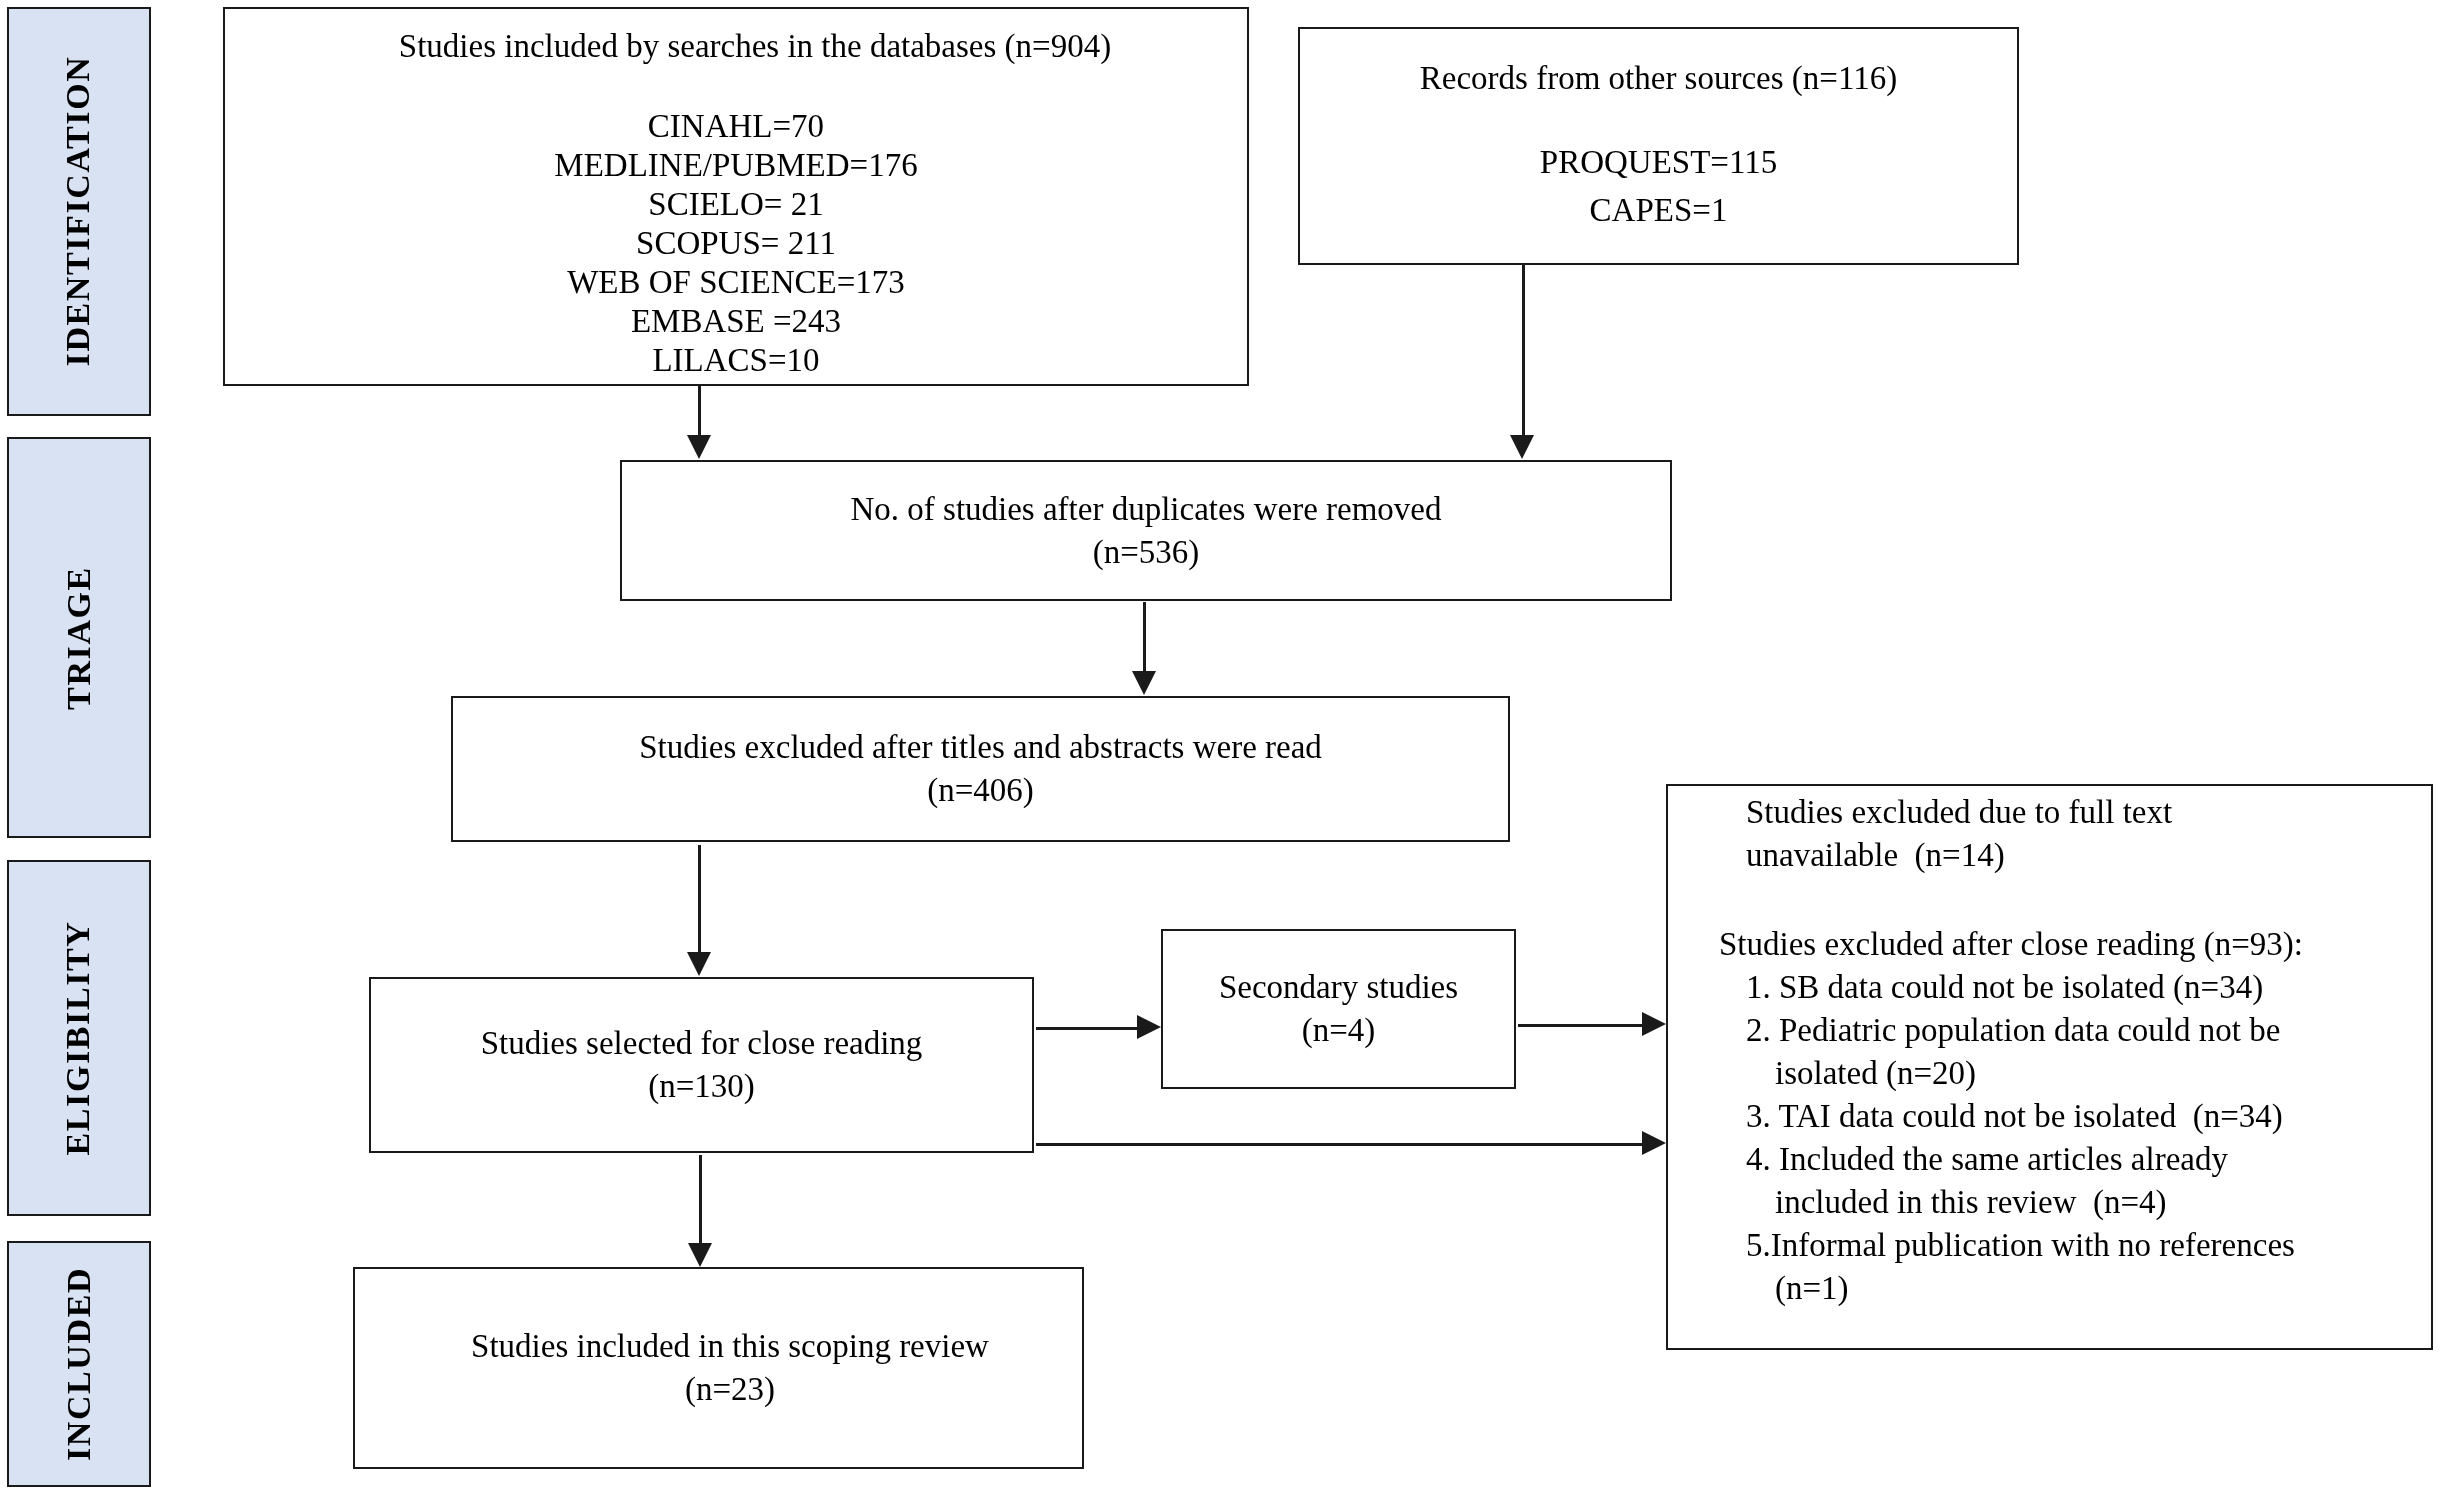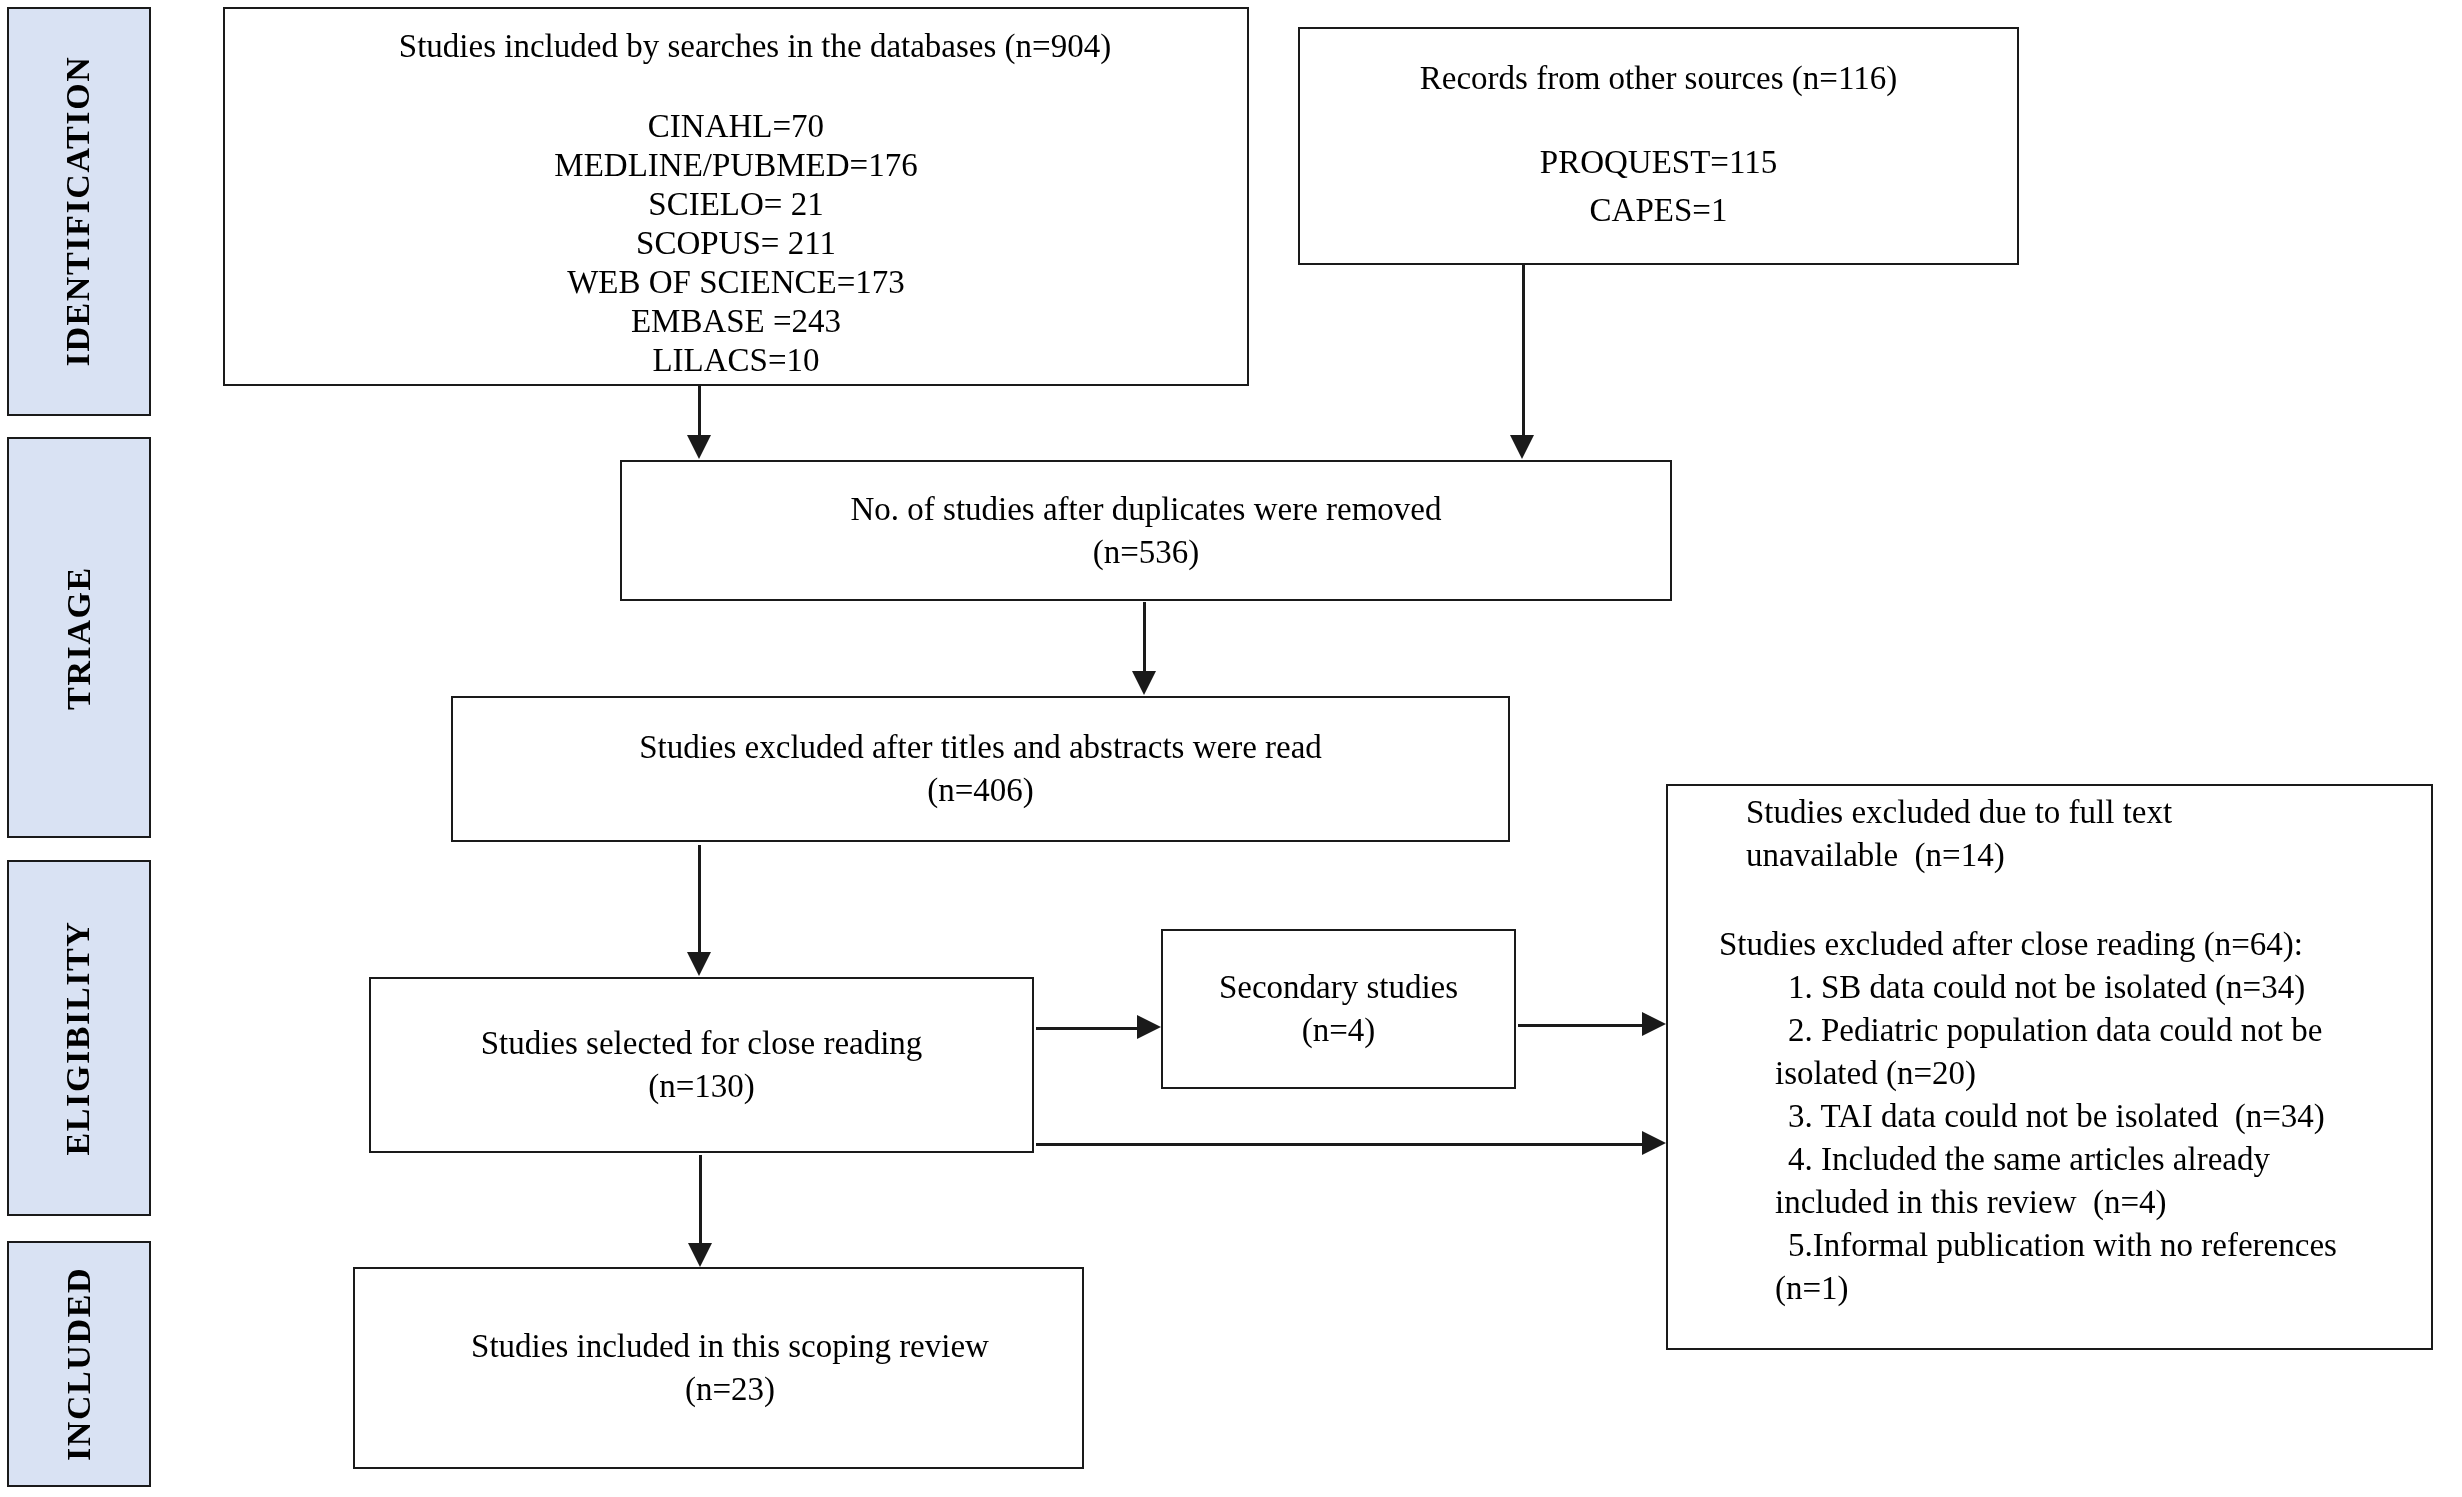--- a/index.html
+++ b/index.html
@@ -30,21 +30,21 @@
     box-sizing:border-box;
     font-size:33px;line-height:43px;
     text-align:center;
   }
   .fbox.center{display:flex;flex-direction:column;justify-content:center;}
   .pre{white-space:pre-wrap;}
   
   .xbox{text-align:left;padding-top:5px;}
   .x-para1{margin-left:78px;}
   .x-para2{margin-left:51px;margin-top:46px;}
-  .x-item{margin-left:120px;}
+  .x-item{margin-left:78px;}
   .x-cont{margin-left:107px;}
   
   .vl{position:absolute;width:2.5px;background:#1a1a1a;}
   .hl{position:absolute;height:2.5px;background:#1a1a1a;}
   .head-d{position:absolute;width:0;height:0;
     border-left:12.3px solid transparent;border-right:12.3px solid transparent;
     border-top:24.6px solid #1a1a1a;}
   .head-r{position:absolute;width:0;height:0;
     border-top:12.3px solid transparent;border-bottom:12.3px solid transparent;
     border-left:24.6px solid #1a1a1a;}
@@ -111,21 +111,21 @@
   <div class="fbox center" style="left:1161px;top:929px;width:355px;height:160px;">
     <div class="pre">Secondary studies</div>
     <div class="pre">(n=4)</div>
   </div>
 
   <div class="fbox xbox" style="left:1666px;top:784px;width:767px;height:566px;">
     <div class="x-para1">
       <div class="pre">Studies excluded due to full text</div>
       <div class="pre">unavailable  (n=14)</div>
     </div>
-    <div class="x-para2 pre">Studies excluded after close reading (n=64):</div>
+    <div class="x-para2 pre">Studies excluded after close reading (n=93):</div>
     <div>
       <div class="x-item pre">1. SB data could not be isolated (n=34)</div>
       <div class="x-item pre">2. Pediatric population data could not be</div>
       <div class="x-cont pre">isolated (n=20)</div>
       <div class="x-item pre">3. TAI data could not be isolated  (n=34)</div>
       <div class="x-item pre">4. Included the same articles already</div>
       <div class="x-cont pre">included in this review  (n=4)</div>
       <div class="x-item pre">5.Informal publication with no references</div>
       <div class="x-cont pre">(n=1)</div>
     </div>

